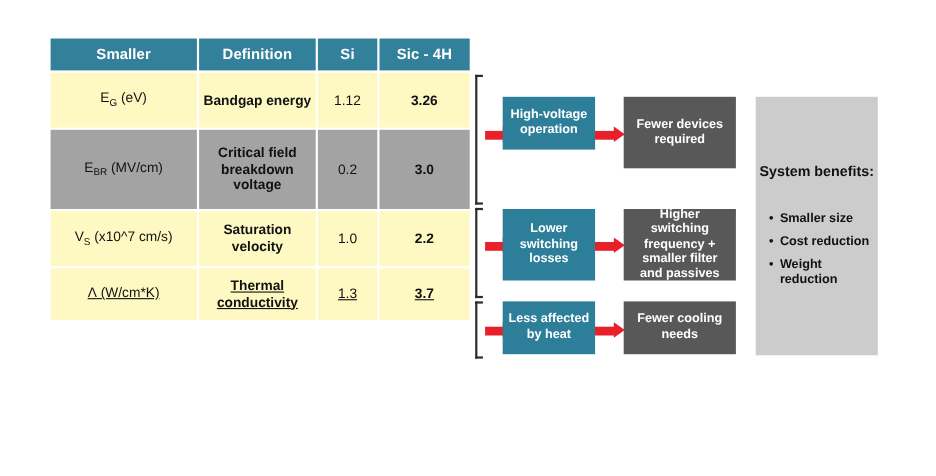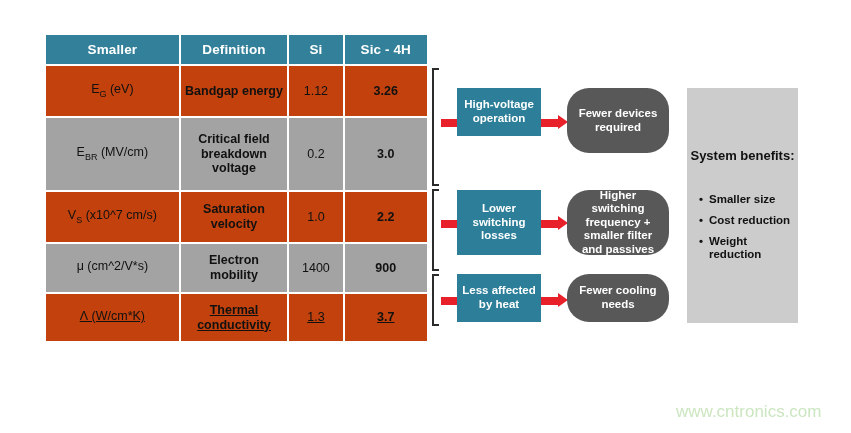--- a/index.html
+++ b/index.html
@@ -44,21 +44,21 @@
     letter-spacing: .1px;
   }
   #props-table td {
     padding: 0 3px;
     text-align: center;
     vertical-align: middle;
     font-size: 12.5px;
     color: #111111;
     line-height: 1.18;
   }
-  #props-table tr.row-dark td { background: #c2410c; }
+  #props-table tr.row-dark td { background: #fef9c3; }
   #props-table tr.row-light td { background: #a3a3a3; }
 
   .col-prop { width: 132px; }
   .col-def  { width: 106px; }
   .col-si   { width: 53px; }
   .col-sic  { width: 82px; }
 
   .cell-prop { font-size: 12.5px; }
   .cell-def  { font-weight: bold; font-size: 12.5px; }
   .cell-si   { font-size: 12.5px; }
@@ -112,21 +112,21 @@
     justify-content: center;
     text-align: center;
     color: #ffffff;
     font-weight: bold;
     font-size: 11.5px;
     line-height: 1.18;
     padding: 2px 5px;
     box-sizing: border-box;
   }
   .flow-teal { background: #2d7f99; }
-  .flow-grey { background: #585858; border-radius: 22px; }
+  .flow-grey { background: #585858; }
 
   
   #benefits-panel {
     position: absolute;
     left: 687px;
     top: 88px;
     width: 111px;
     height: 235px;
     background: #cccccc;
   }
@@ -209,26 +209,20 @@
         <td class="cell-def">Critical field breakdown voltage</td>
         <td class="cell-si">0.2</td>
         <td class="cell-sic">3.0</td>
       </tr>
       <tr class="row-dark r3">
         <td class="cell-prop"><span>V</span><span class="sub">S</span><span> (x10^7 cm/s)</span></td>
         <td class="cell-def">Saturation velocity</td>
         <td class="cell-si">1.0</td>
         <td class="cell-sic">2.2</td>
       </tr>
-      <tr class="row-light r4">
-        <td class="cell-prop"><span>μ</span><span class="sub"></span><span> (cm^2/V*s)</span></td>
-        <td class="cell-def">Electron mobility</td>
-        <td class="cell-si">1400</td>
-        <td class="cell-sic">900</td>
-      </tr>
       <tr class="row-dark r5">
         <td class="cell-prop"><span>Λ</span><span class="sub"></span><span> (W/cm*K)</span></td>
         <td class="cell-def">Thermal conductivity</td>
         <td class="cell-si">1.3</td>
         <td class="cell-sic">3.7</td>
       </tr>
     </tbody>
   </table>
 
   <div class="bracket" style="top:68px; height:118px;"></div>
@@ -283,15 +277,14 @@
 
   <div id="benefits-panel">
     <div id="benefits-title">System benefits:</div>
     <ul id="benefits-list">
       <li>Smaller size</li>
       <li>Cost reduction</li>
       <li>Weight reduction</li>
     </ul>
   </div>
 
-  <div id="watermark">www.cntronics.com</div>
 
 </div>
 
 </body></html>

